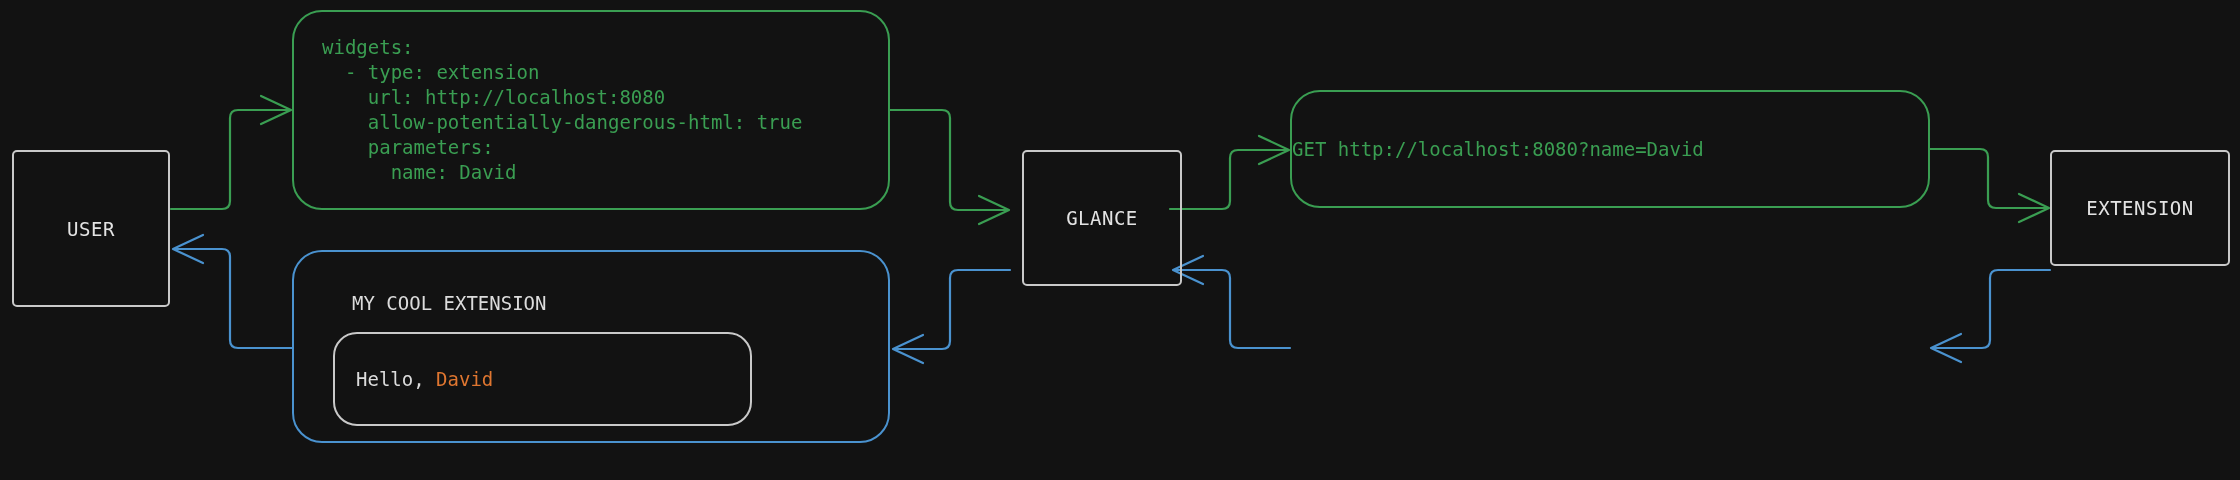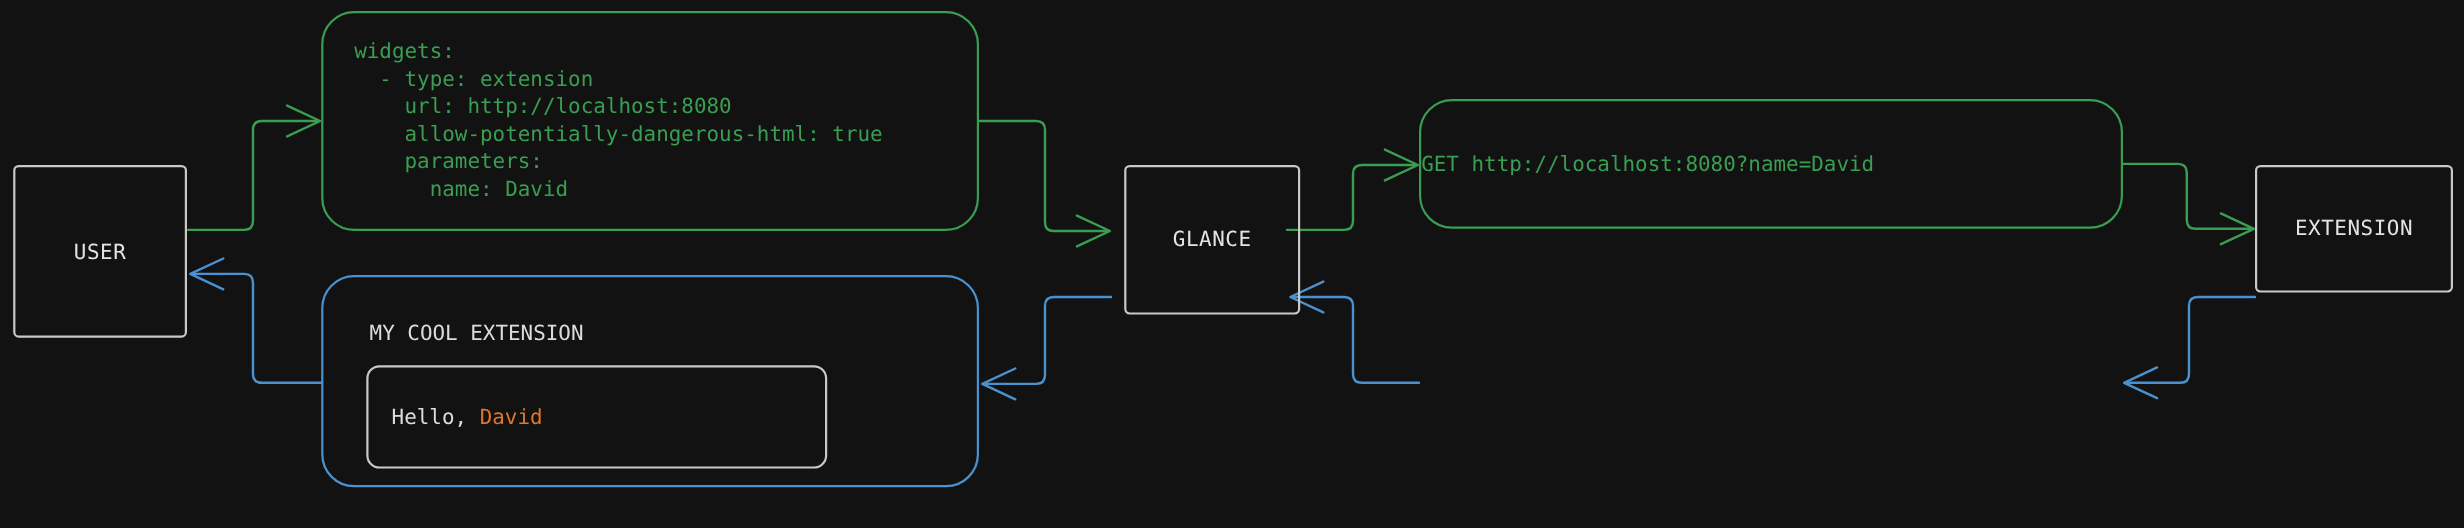--- a/index.html
+++ b/index.html
@@ -72,35 +72,35 @@
   #user-node      { left: 12px;   top: 150px; width: 158px; height: 157px; }
   #glance-node    { left: 1022px; top: 150px; width: 160px; height: 136px; }
   #extension-node { left: 2050px; top: 150px; width: 180px; height: 116px; }
 
   #widget-box {
     left: 292px; top: 250px; width: 598px; height: 193px;
     border: 2px solid var(--blue, #4A92CF);
   }
   .widget-title {
     position: absolute;
-    left: 42px;
+    left: 58px;
     top: 40px;
     color: #DCDCDC;
     font-size: 19px;
     white-space: pre;
   }
   .widget-inner {
     position: absolute;
     left: 39px;
     top: 80px;
     width: 419px;
     height: 94px;
     box-sizing: border-box;
     border: 2px solid var(--neutral, #C9C9C9);
-    border-radius: 12px;
+    border-radius: 24px;
     display: flex;
     align-items: center;
     padding-left: 21px;
     font-size: 19px;
     white-space: pre;
     color: #DCDCDC;
   }
   .greeting-name { color: var(--orange, #DF7630); }
 </style>
 </head>

